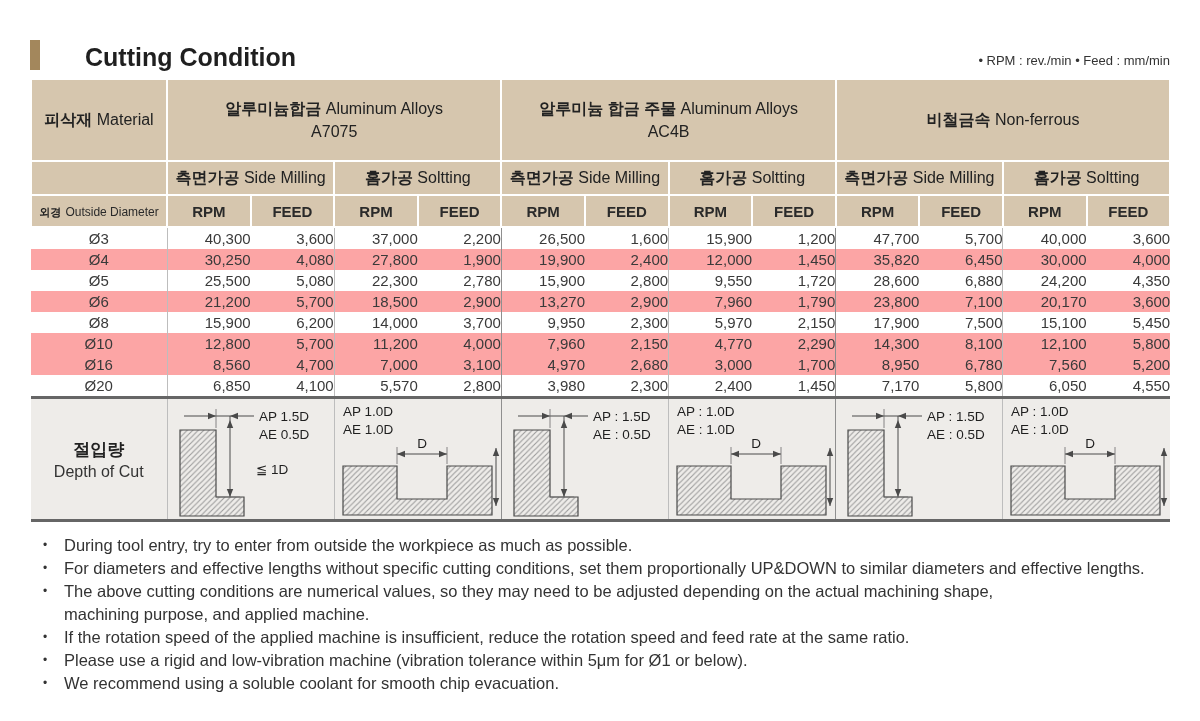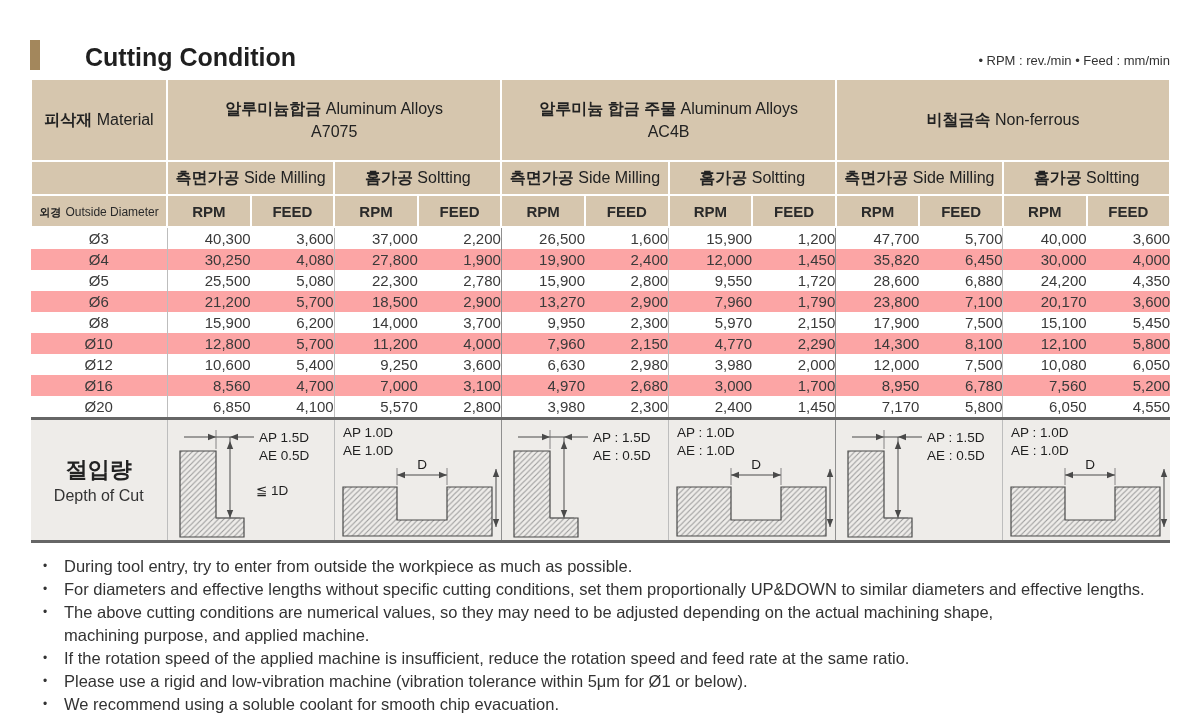--- a/index.html
+++ b/index.html
@@ -36,21 +36,21 @@
   tbody.data tr.alt td{background:#fca5a5;}
   td.dia{text-align:center;font-size:14px;color:#333;}
   td.num{text-align:right;padding-right:27px;}
   .b-light{border-left:1px solid #bdbdbd;}
   .b-dark{border-left:1px solid #8f8f8f;}
 
   
   tbody.depth{border-bottom:3px solid #666;}
   tbody.depth td{background:#eeece9;height:120px;vertical-align:middle;padding:0;}
   td.depth-label{text-align:center;}
-  td.depth-label .ko2{font-size:22px;font-weight:bold;color:#222;}
+  td.depth-label .ko2{font-size:17px;font-weight:bold;color:#222;}
   td.depth-label .en2{font-size:16px;color:#333;margin-top:2px;}
   .diag{display:block;margin:0 auto;width:167px;height:118px;}
   .shape{fill:url(#hatch);stroke:#4a4a4a;stroke-width:1.2;}
   .dim{stroke:#4a4a4a;stroke-width:1;}
   .ext{stroke:#6a6a6a;stroke-width:0.8;}
   .ah{fill:#4a4a4a;}
   .dlab{font-family:"Liberation Sans",sans-serif;font-size:13.5px;fill:#1f1f1f;}
 
   
   .notes{margin-top:12px;}
@@ -226,35 +226,20 @@
           <td class="num">4,000</td>
           <td class="num b-dark">7,960</td>
           <td class="num">2,150</td>
           <td class="num b-light">4,770</td>
           <td class="num">2,290</td>
           <td class="num b-dark">14,300</td>
           <td class="num">8,100</td>
           <td class="num b-light">12,100</td>
           <td class="num">5,800</td>
         </tr>
-        <tr>
-          <td class="dia">Ø12</td>
-          <td class="num b-light">10,600</td>
-          <td class="num">5,400</td>
-          <td class="num b-light">9,250</td>
-          <td class="num">3,600</td>
-          <td class="num b-dark">6,630</td>
-          <td class="num">2,980</td>
-          <td class="num b-light">3,980</td>
-          <td class="num">2,000</td>
-          <td class="num b-dark">12,000</td>
-          <td class="num">7,500</td>
-          <td class="num b-light">10,080</td>
-          <td class="num">6,050</td>
-        </tr>
         <tr class="alt">
           <td class="dia">Ø16</td>
           <td class="num b-light">8,560</td>
           <td class="num">4,700</td>
           <td class="num b-light">7,000</td>
           <td class="num">3,100</td>
           <td class="num b-dark">4,970</td>
           <td class="num">2,680</td>
           <td class="num b-light">3,000</td>
           <td class="num">1,700</td>

